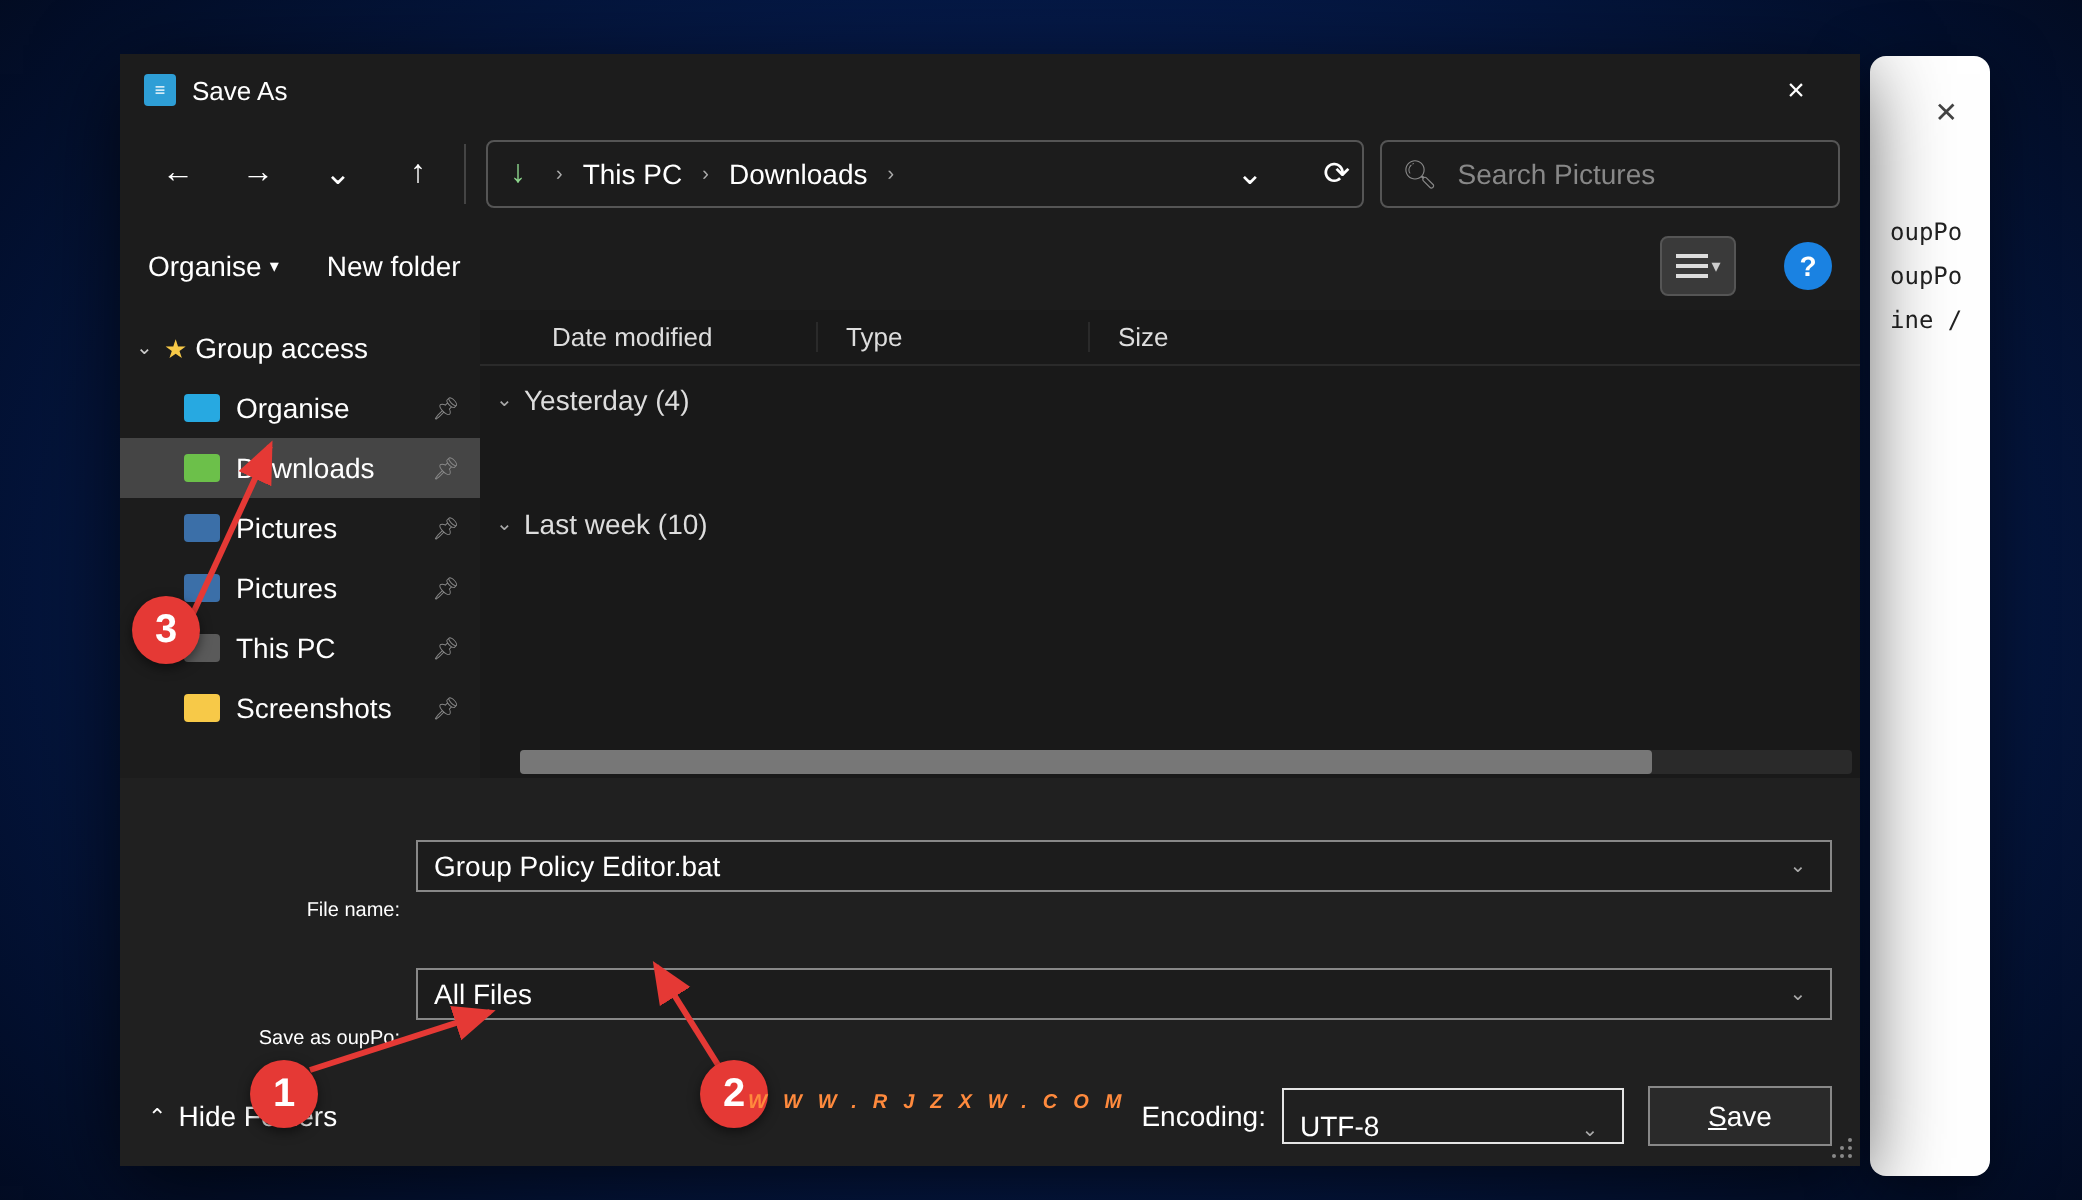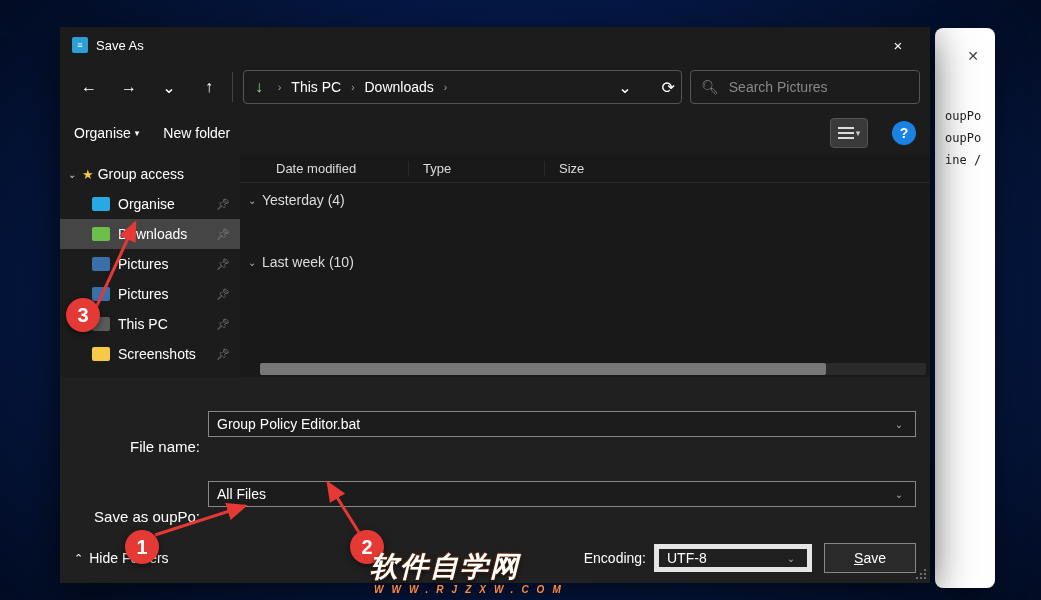--- a/index.html
+++ b/index.html
@@ -46,28 +46,28 @@
 .col-headers { display: flex; height: 28px; align-items: center; border-bottom: 1px solid #2a2a2a; font-size: 13px; color: #ddd; }
 .col-h { padding-left: 14px; border-left: 1px solid #2a2a2a; }
 .col-h:first-child { border-left: none; padding-left: 36px; }
 .group-row { display: flex; align-items: center; height: 34px; padding-left: 8px; font-size: 14px; color: #ddd; }
 .group-chevron { width: 14px; font-size: 10px; color: #aaa; }
 .scrollbar-h { position: absolute; bottom: 2px; left: 20px; right: 4px; height: 12px; background: #2a2a2a; border-radius: 2px; }
 .scrollbar-thumb { position: absolute; left: 0; width: 85%; height: 100%; background: #777; border-radius: 2px; }
 
 .footer { background: #202020; padding: 16px 14px 10px 14px; }
 .field-row { display: flex; align-items: center; margin-bottom: 8px; }
-.field-label { width: 134px; text-align: right; padding-right: 8px; font-size: 15px; margin-top: 45px; }
+.field-label { width: 134px; text-align: right; padding-right: 8px; font-size: 10px; margin-top: 45px; }
 .field-input { flex: 1; height: 26px; border: 1px solid #888; background: #1c1c1c; color: #fff; font-size: 14px; padding: 0 8px; display: flex; align-items: center; }
 .field-dd { width: 16px; text-align: center; color: #aaa; font-size: 10px; }
 .button-row { display: flex; align-items: center; margin-top: 18px; gap: 12px; }
 .hide-folders { display: flex; align-items: center; gap: 6px; font-size: 14px; }
 .btn-spacer { flex: 1; }
 .encoding-label { font-size: 14px; margin-right: -4px; }
-.encoding-dd { width: 158px; height: 28px; border: 5px solid #e5e5e5; display: flex; align-items: center; padding: 0 8px; font-size: 14px; }
+.encoding-dd { width: 171px; height: 28px; border: 1px solid #e5e5e5; display: flex; align-items: flex-end; padding: 0 8px; font-size: 14px; }
 .action-btn { width: 92px; height: 30px; border: 1px solid #888; background: #2a2a2a; display: flex; align-items: center; justify-content: center; font-size: 14px; }
 .resize-grip { position: absolute; right: 2px; bottom: 2px; width: 14px; height: 14px; }
 
 
 .badge { position: absolute; width: 34px; height: 34px; border-radius: 50%; background: #e53935; color: #fff; display: flex; align-items: center; justify-content: center; font-size: 20px; font-weight: bold; box-shadow: 0 2px 6px rgba(0,0,0,.5); z-index: 50; }
 .arrow-svg { position: absolute; z-index: 49; pointer-events: none; }
 .watermark { position: absolute; left: 370px; top: 548px; color: #fff; font-size: 28px; font-weight: bold; text-shadow: 0 2px 4px rgba(0,0,0,.8), 0 0 2px #ff6a00; font-style: italic; letter-spacing: 2px; z-index: 60; }
 .watermark .sub { display: block; font-size: 10px; letter-spacing: 8px; color: #ff8a3d; text-shadow: none; margin-top: -2px; margin-left: 4px; }
 </style>
 </head>
@@ -269,15 +269,14 @@
       </marker>
     </defs>
   <line x1="10" y1="95" x2="50" y2="8" stroke="#e53935" stroke-width="3" marker-end="url(#ah3)"></line>
 </svg>
 
 <div class="badge" style="left:125px; top:530px">1</div>
 <div class="badge" style="left:350px; top:530px">2</div>
 <div class="badge" style="left:66px; top:298px">3</div>
 
 <div class="watermark">
-  <span>软件自学网</span>
   <span class="sub">WWW.RJZXW.COM</span>
 </div>
 
 </body></html>

